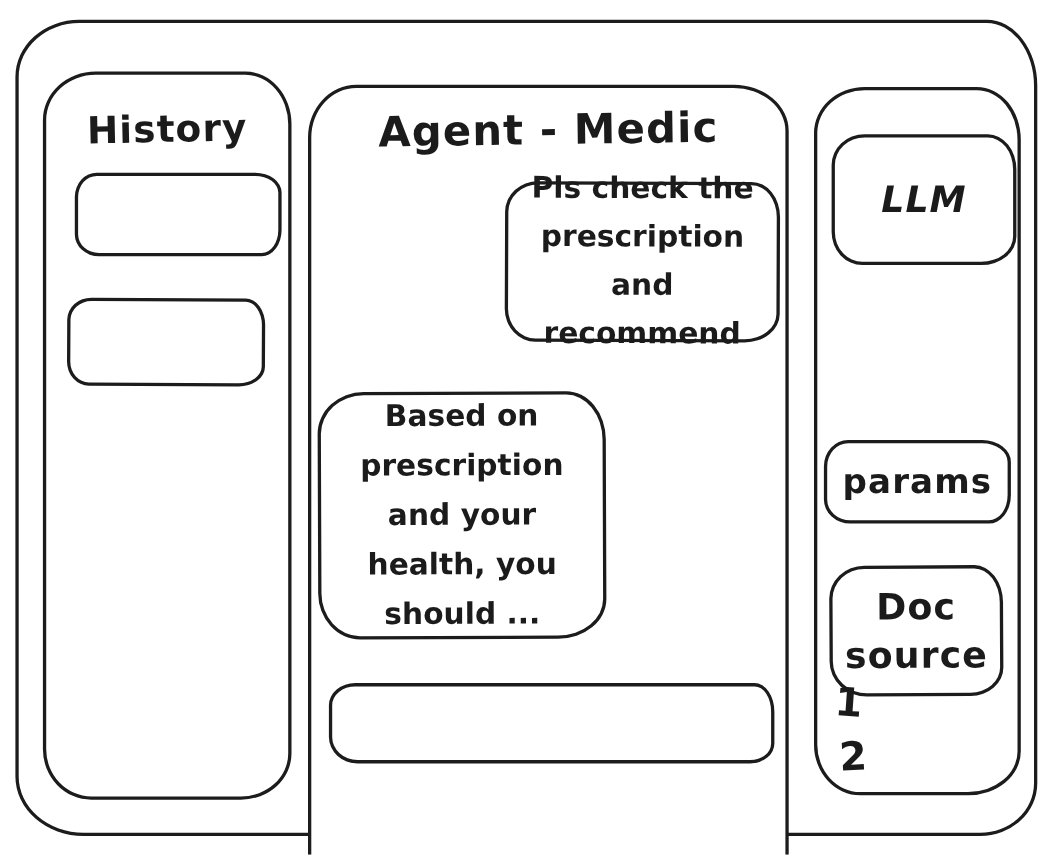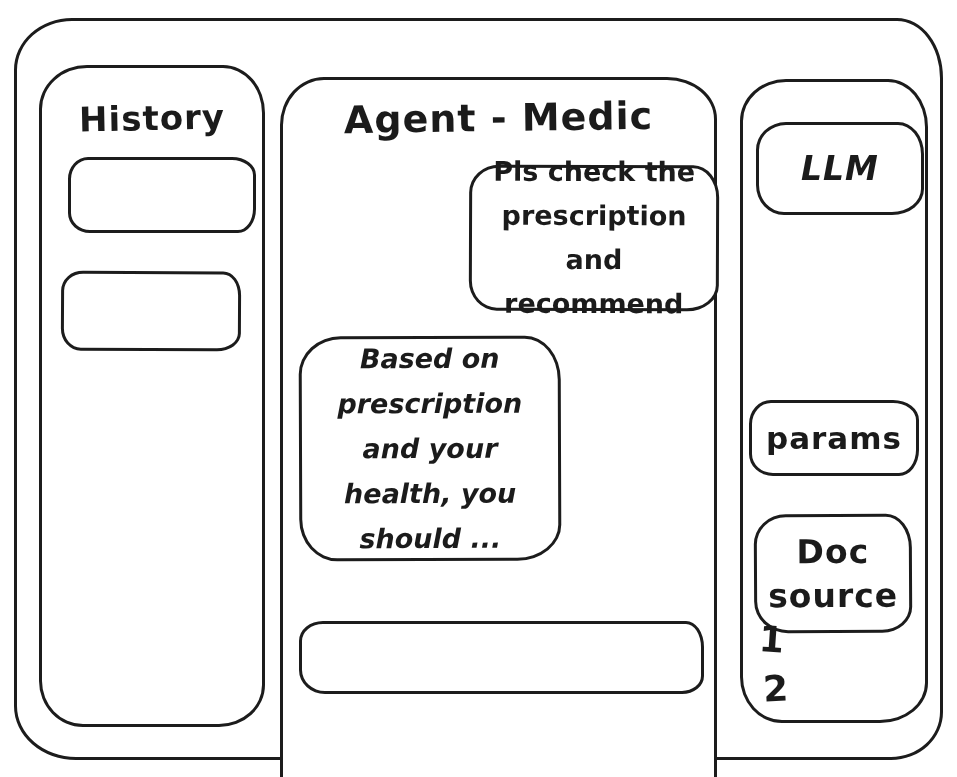--- a/index.html
+++ b/index.html
@@ -49,31 +49,30 @@
   }
   .chat-title {
     position: absolute; left: 0; right: 0; top: 16px;
     text-align: center; font-size: 38px; font-weight: bold;
     transform: rotate(-0.8deg); letter-spacing: 1px;
   }
   .bubble {
     display: flex; align-items: center; justify-content: center;
     text-align: center; font-size: 27px; font-weight: bold;
     white-space: pre-line;
-    margin-left: 10px;
   }
   .bubble-user {
     left: 176px; top: 85px; width: 250px; height: 146px;
     border-radius: 30px 26px 32px 28px / 28px 32px 26px 30px;
     line-height: 44px; transform: rotate(0.2deg);
   }
   .bubble-assistant {
-    left: 6px; top: 256px; width: 262px; height: 225px;
+    left: 6px; top: 276px; width: 262px; height: 225px;
     border-radius: 42px 36px 44px 38px / 38px 44px 36px 42px;
-    line-height: 45px; transform: rotate(-0.2deg); font-style: italic;
+    line-height: 45px; transform: rotate(-0.2deg);
   }
   .chat-input {
     left: 16px; top: 541px; width: 405px; height: 73px;
     border-radius: 24px 18px 22px 26px / 20px 26px 18px 24px;
     cursor: text;
   }
   
   .tools-panel {
     left: 723px; top: 58px; width: 188px; height: 644px;
     border-radius: 46px 40px 48px 42px / 42px 48px 40px 46px;
@@ -82,21 +81,21 @@
     position: absolute;
     display: flex; align-items: center; justify-content: center;
     font-family: inherit; color: #1b1b1b;
     font-size: 33px; font-weight: bold;
     background: #ffffff; border: 3px solid #1c1c1c;
     box-sizing: border-box; padding: 0;
     text-align: center; white-space: pre-line;
     letter-spacing: 1px; cursor: pointer;
   }
   .btn-llm {
-    left: 13px; top: 40px; width: 168px; height: 93px;
+    left: 13px; top: 40px; width: 168px; height: 119px;
     border-radius: 30px 26px 32px 28px / 28px 32px 26px 30px;
     font-style: italic;
   }
   .btn-ocr {
     left: 15px; top: 153px; width: 166px; height: 90px;
     border-radius: 26px 30px 24px 28px / 28px 24px 30px 26px;
   }
   .btn-params {
     left: 6px; top: 318px; width: 170px; height: 76px;
     border-radius: 22px 26px 20px 24px / 24px 20px 26px 22px;

